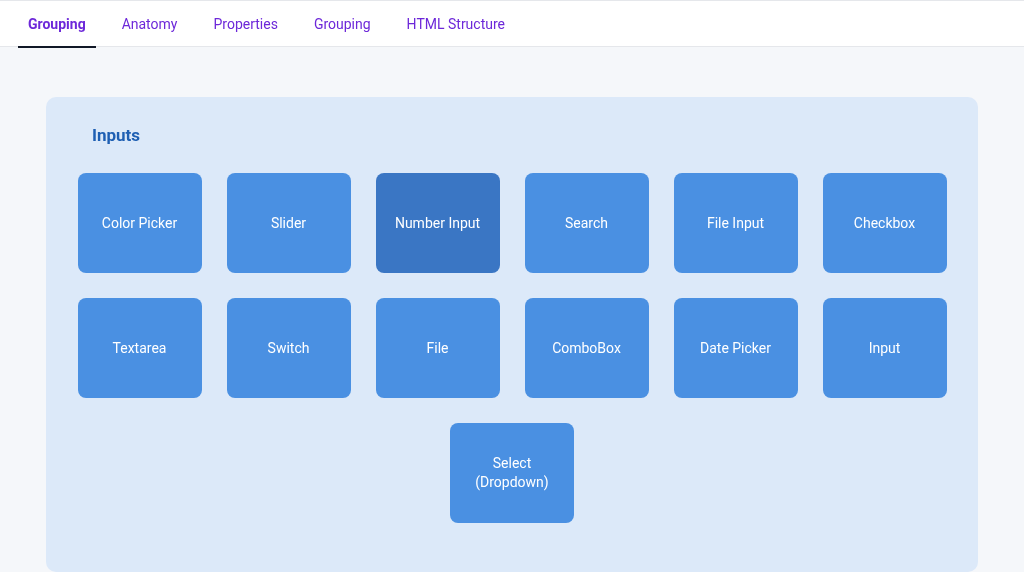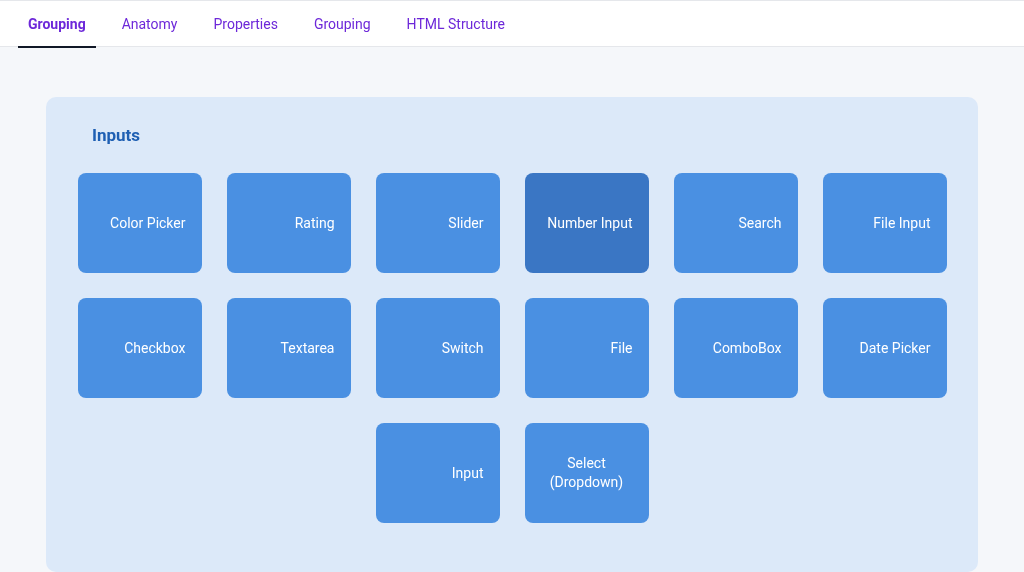--- a/index.html
+++ b/index.html
@@ -70,22 +70,22 @@
       max-width: 880px;
       margin: 0 auto;
     }
     .tile {
       width: 124px;
       height: 100px;
       background: #4a90e2;
       border-radius: 8px;
       display: flex;
       align-items: center;
-      justify-content: flex-end;
-      padding: 16px;
+      justify-content: center;
+      padding: 10px;
       text-align: center;
       color: #ffffff;
       font-size: 14px;
       line-height: 1.35;
       cursor: pointer;
       font-weight: 400;
     }
     .tile.active {
       background: #3a76c4;
     }
@@ -110,23 +110,20 @@
     <span>HTML Structure</span>
   </div>
 </div>
 
 <div class="content-area">
   <div class="panel">
     <div class="panel-title">Inputs</div>
     <div class="grid">
       <div class="tile">
         <span>Color Picker</span>
-      </div>
-      <div class="tile">
-        <span>Rating</span>
       </div>
       <div class="tile">
         <span>Slider</span>
       </div>
       <div class="tile active">
         <span>Number Input</span>
       </div>
       <div class="tile">
         <span>Search</span>
       </div>

